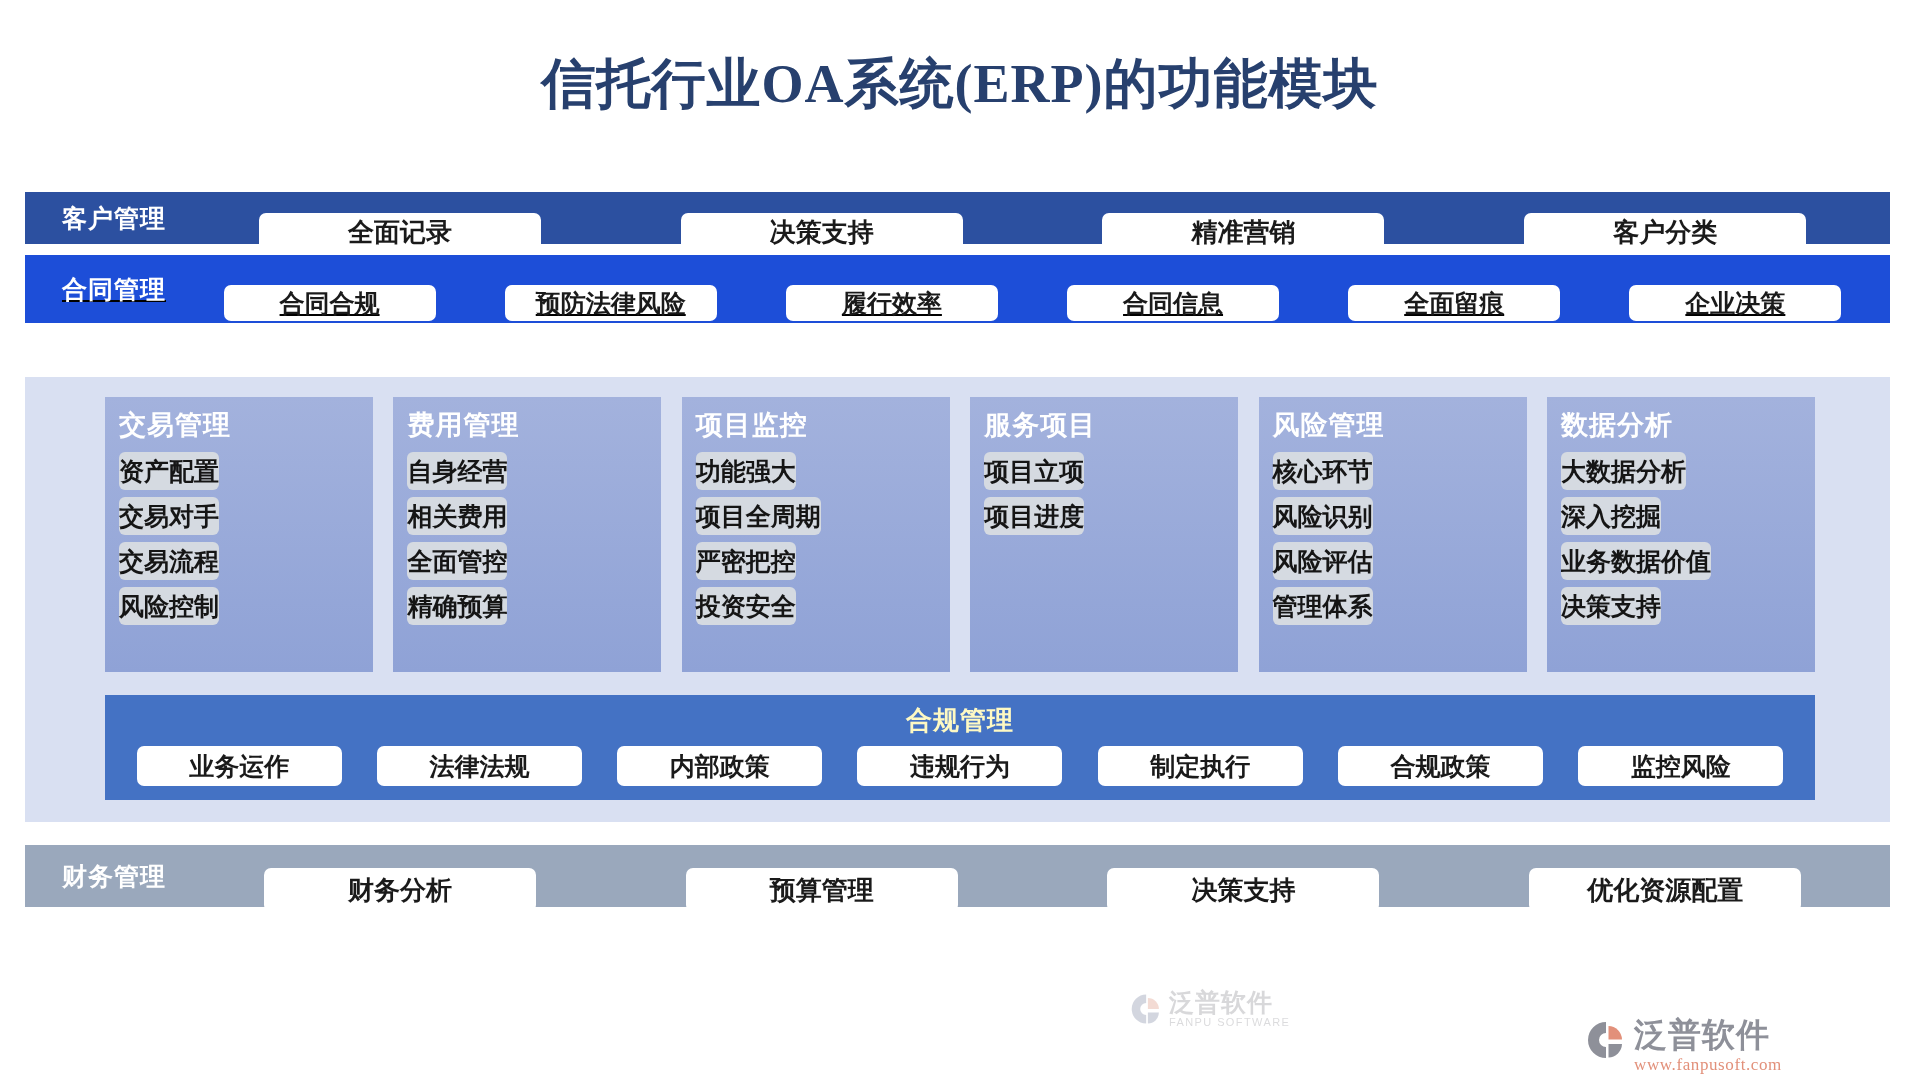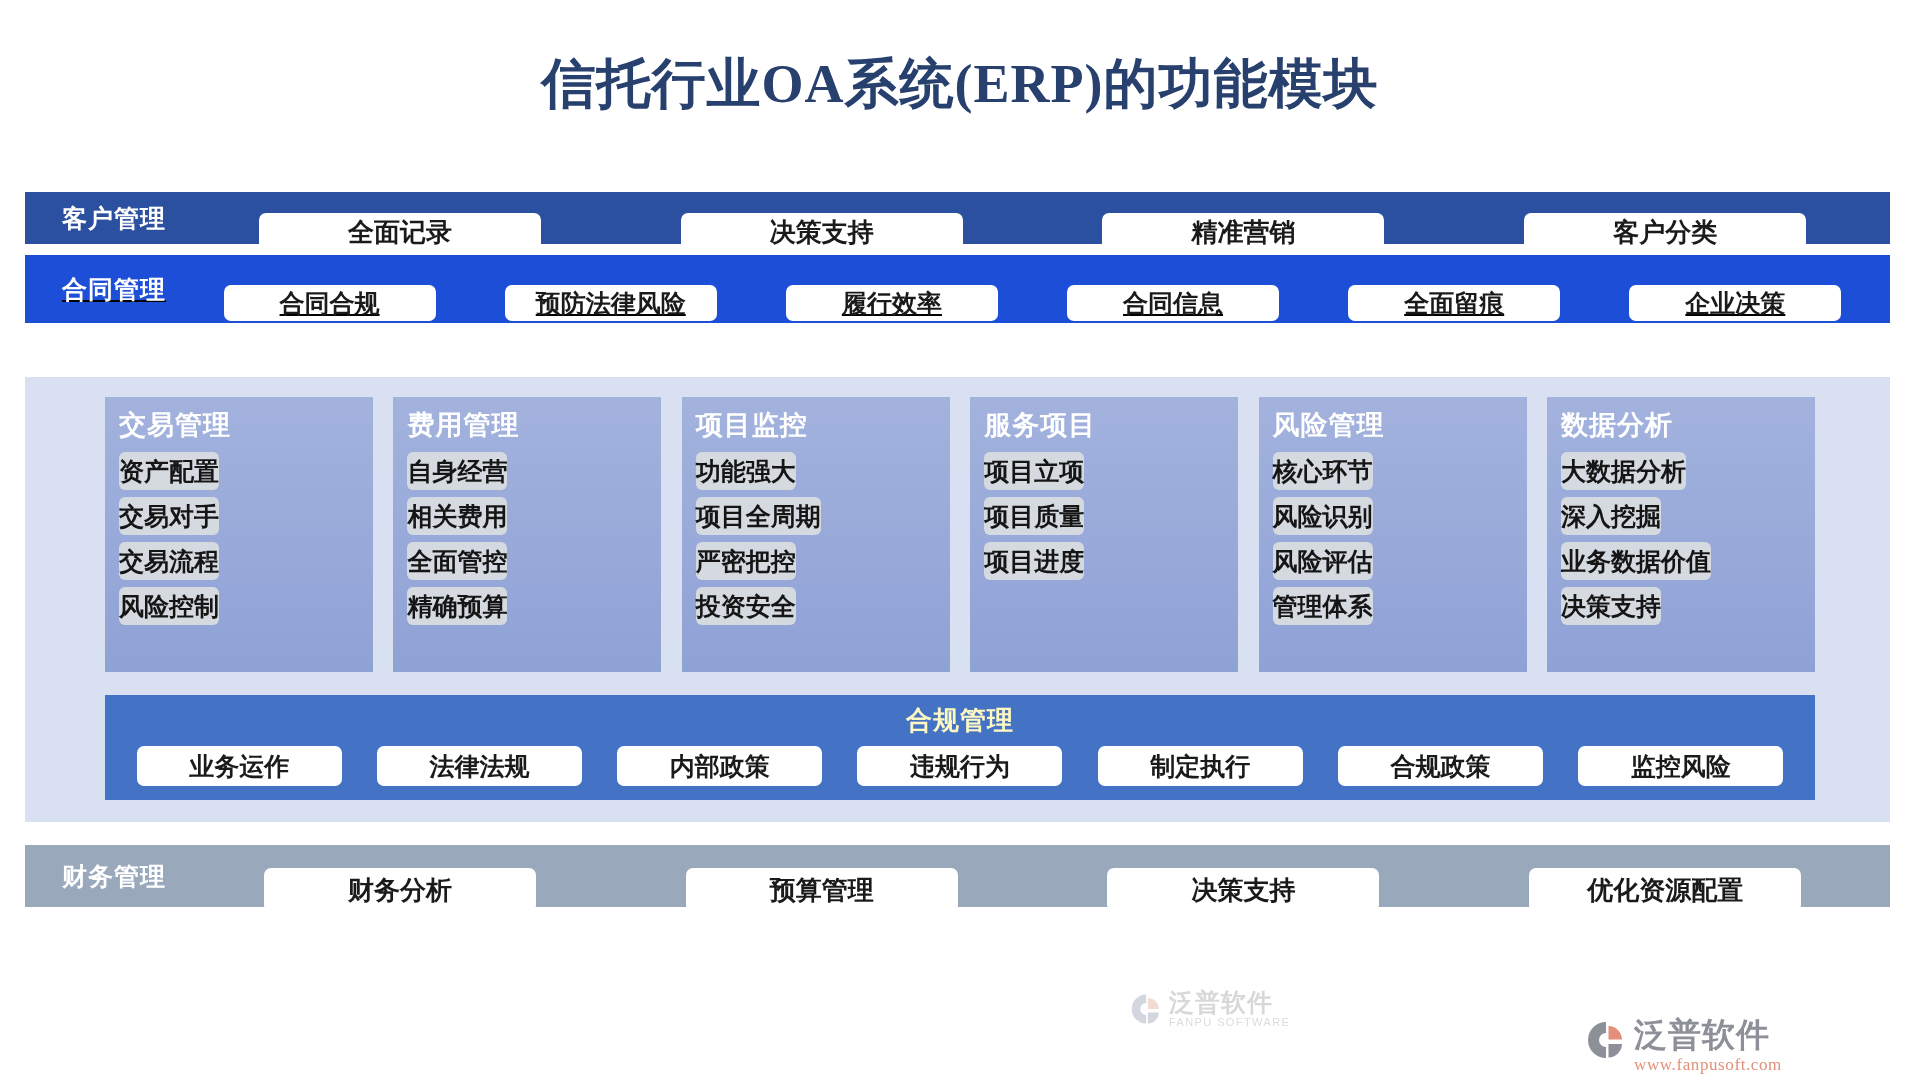--- a/index.html
+++ b/index.html
@@ -315,21 +315,20 @@
       <div class="col-title">项目监控</div>
       <div class="col-item">功能强大</div>
       <div class="col-item">项目全周期</div>
       <div class="col-item">严密把控</div>
       <div class="col-item">投资安全</div>
     </div>
 
     <div class="module-col">
       <div class="col-title">服务项目</div>
       <div class="col-item">项目立项</div>
-      <div class="col-item">项目质量</div>
       <div class="col-item">项目进度</div>
     </div>
 
     <div class="module-col">
       <div class="col-title">风险管理</div>
       <div class="col-item">核心环节</div>
       <div class="col-item">风险识别</div>
       <div class="col-item">风险评估</div>
       <div class="col-item">管理体系</div>
     </div>

